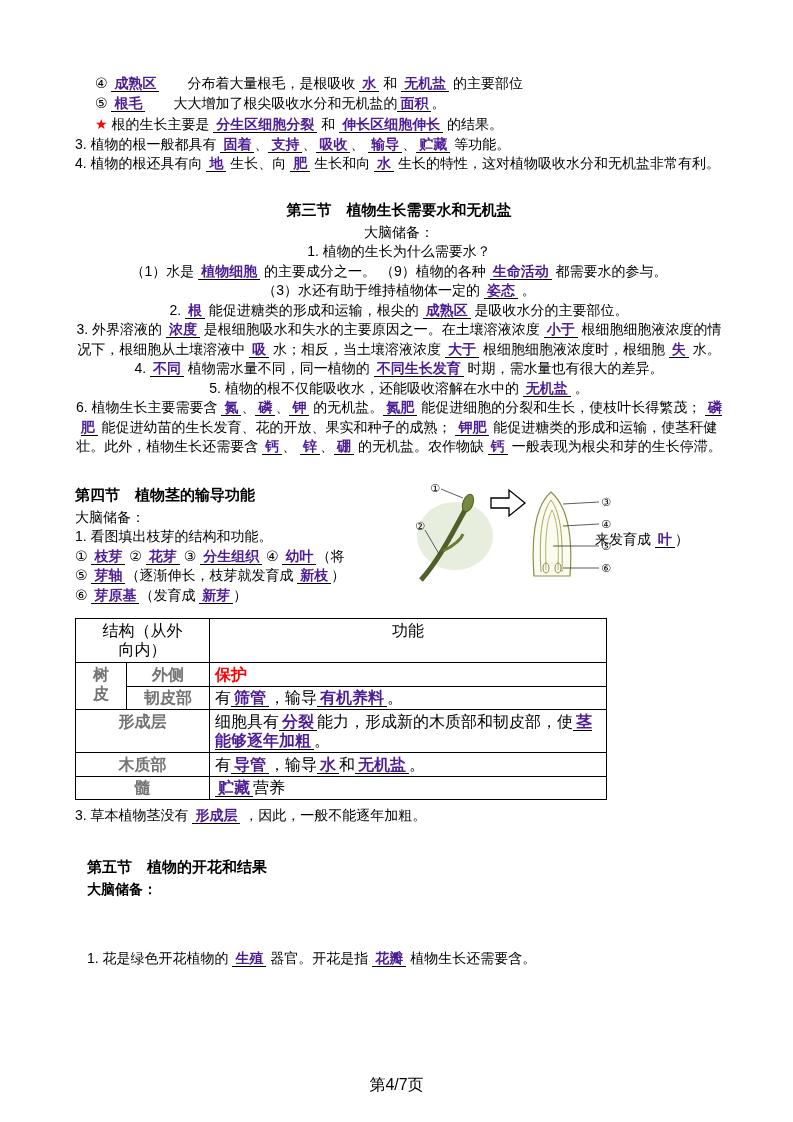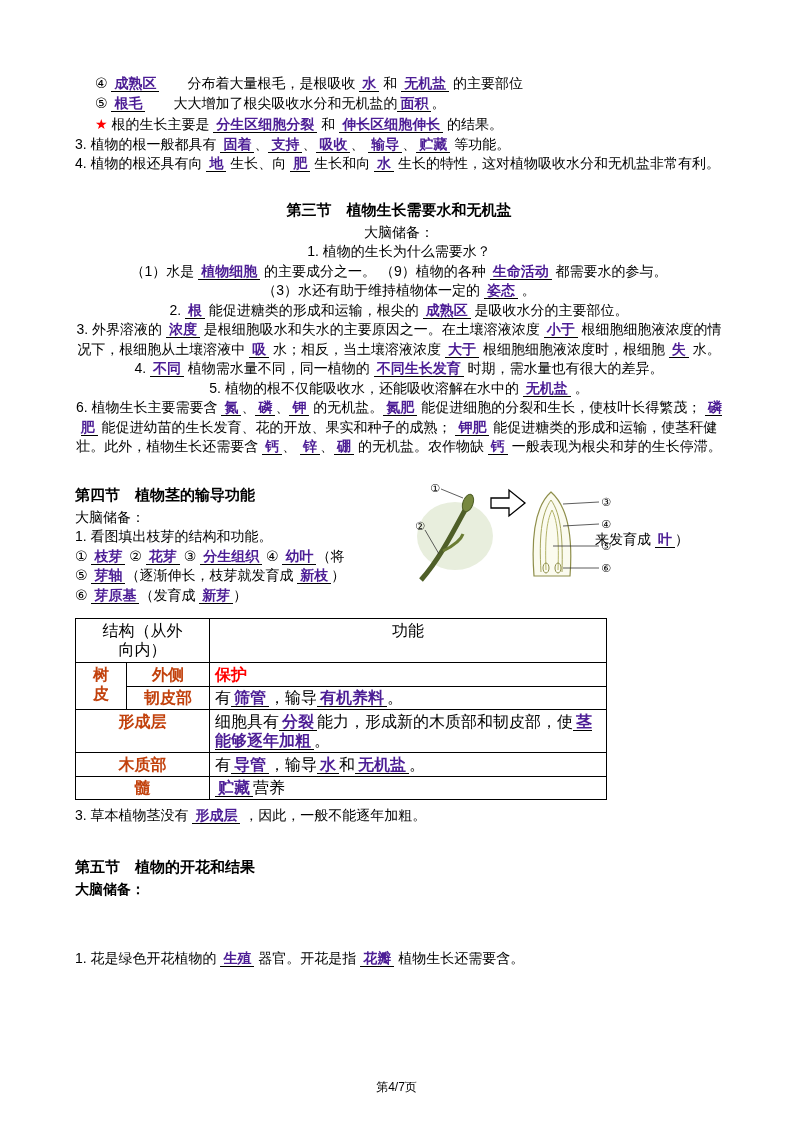--- a/index.html
+++ b/index.html
@@ -10,38 +10,38 @@
   .indent{padding-left:20px;}
   .sec-heading{font-size:15px;font-weight:bold;line-height:21px;margin-bottom:3px;}
   .sg-n{}
   .sg-b{font-weight:bold;}
   .sg-r{color:#4c1d95;font-weight:bold;border-bottom:1.5px solid #000;padding:0 3px;}
   .sg-rb{color:#ff0000;font-weight:bold;}
   #star-block{margin-top:2px;}
   #root-items{}
   #sec3{margin-top:25px;text-align:center;}
   #sec4{margin-top:27px;position:relative;}
-  #sec5{margin-top:30px;}
+  #sec5{margin-top:30px;margin-left:12px;}
   #flower-block{margin-top:50px;}
   .continuation{position:absolute;left:520px;top:46px;white-space:nowrap;}
   .figure{position:absolute;left:338px;top:-10px;width:205px;height:122px;}
   .figure svg{width:100%;height:100%;}
   .figure text{font-size:11px;fill:#000;}
   .table-wrap{margin-top:13px;}
   table.stem{border-collapse:collapse;width:532px;}
   table.stem td{border:1px solid #000;padding:1.5px 5px;vertical-align:top;
                 font-size:16px;line-height:19.5px;}
   td.c-a{width:40px;}
   td.c-b{width:72px;}
   td.th-cell{text-align:center;vertical-align:middle;height:40px;}
   .th-structure{max-width:92px;margin:0 auto;}
-  td.lbl{color:#c2410c;font-weight:bold;text-align:center;vertical-align:middle;}
+  td.lbl{color:#737373;font-weight:bold;text-align:center;vertical-align:middle;}
   .vstack{display:inline-block;width:1.1em;word-break:break-all;text-align:center;line-height:19.5px;}
   #after-table{margin-top:6px;}
-  .footer{position:absolute;left:0;right:0;bottom:26px;text-align:center;font-size:12px;}
+  .footer{position:absolute;left:0;right:0;bottom:26px;text-align:center;font-size:16px;}
 </style>
 </head>
 <body>
 
 <div class="page">
   <div class="content">
 
     <div id="zone-block">
         <div class="line indent"><span class="sg-n">④ </span><span class="sg-r">成熟区</span><span class="sg-n">　　分布着大量根毛，是根吸收 </span><span class="sg-r">水</span><span class="sg-n"> 和 </span><span class="sg-r">无机盐</span><span class="sg-n"> 的主要部位</span></div>
         <div class="line indent"><span class="sg-n">⑤ </span><span class="sg-r">根毛</span><span class="sg-n">　　大大增加了根尖吸收水分和无机盐的</span><span class="sg-r">面积</span><span class="sg-n">。</span></div>

